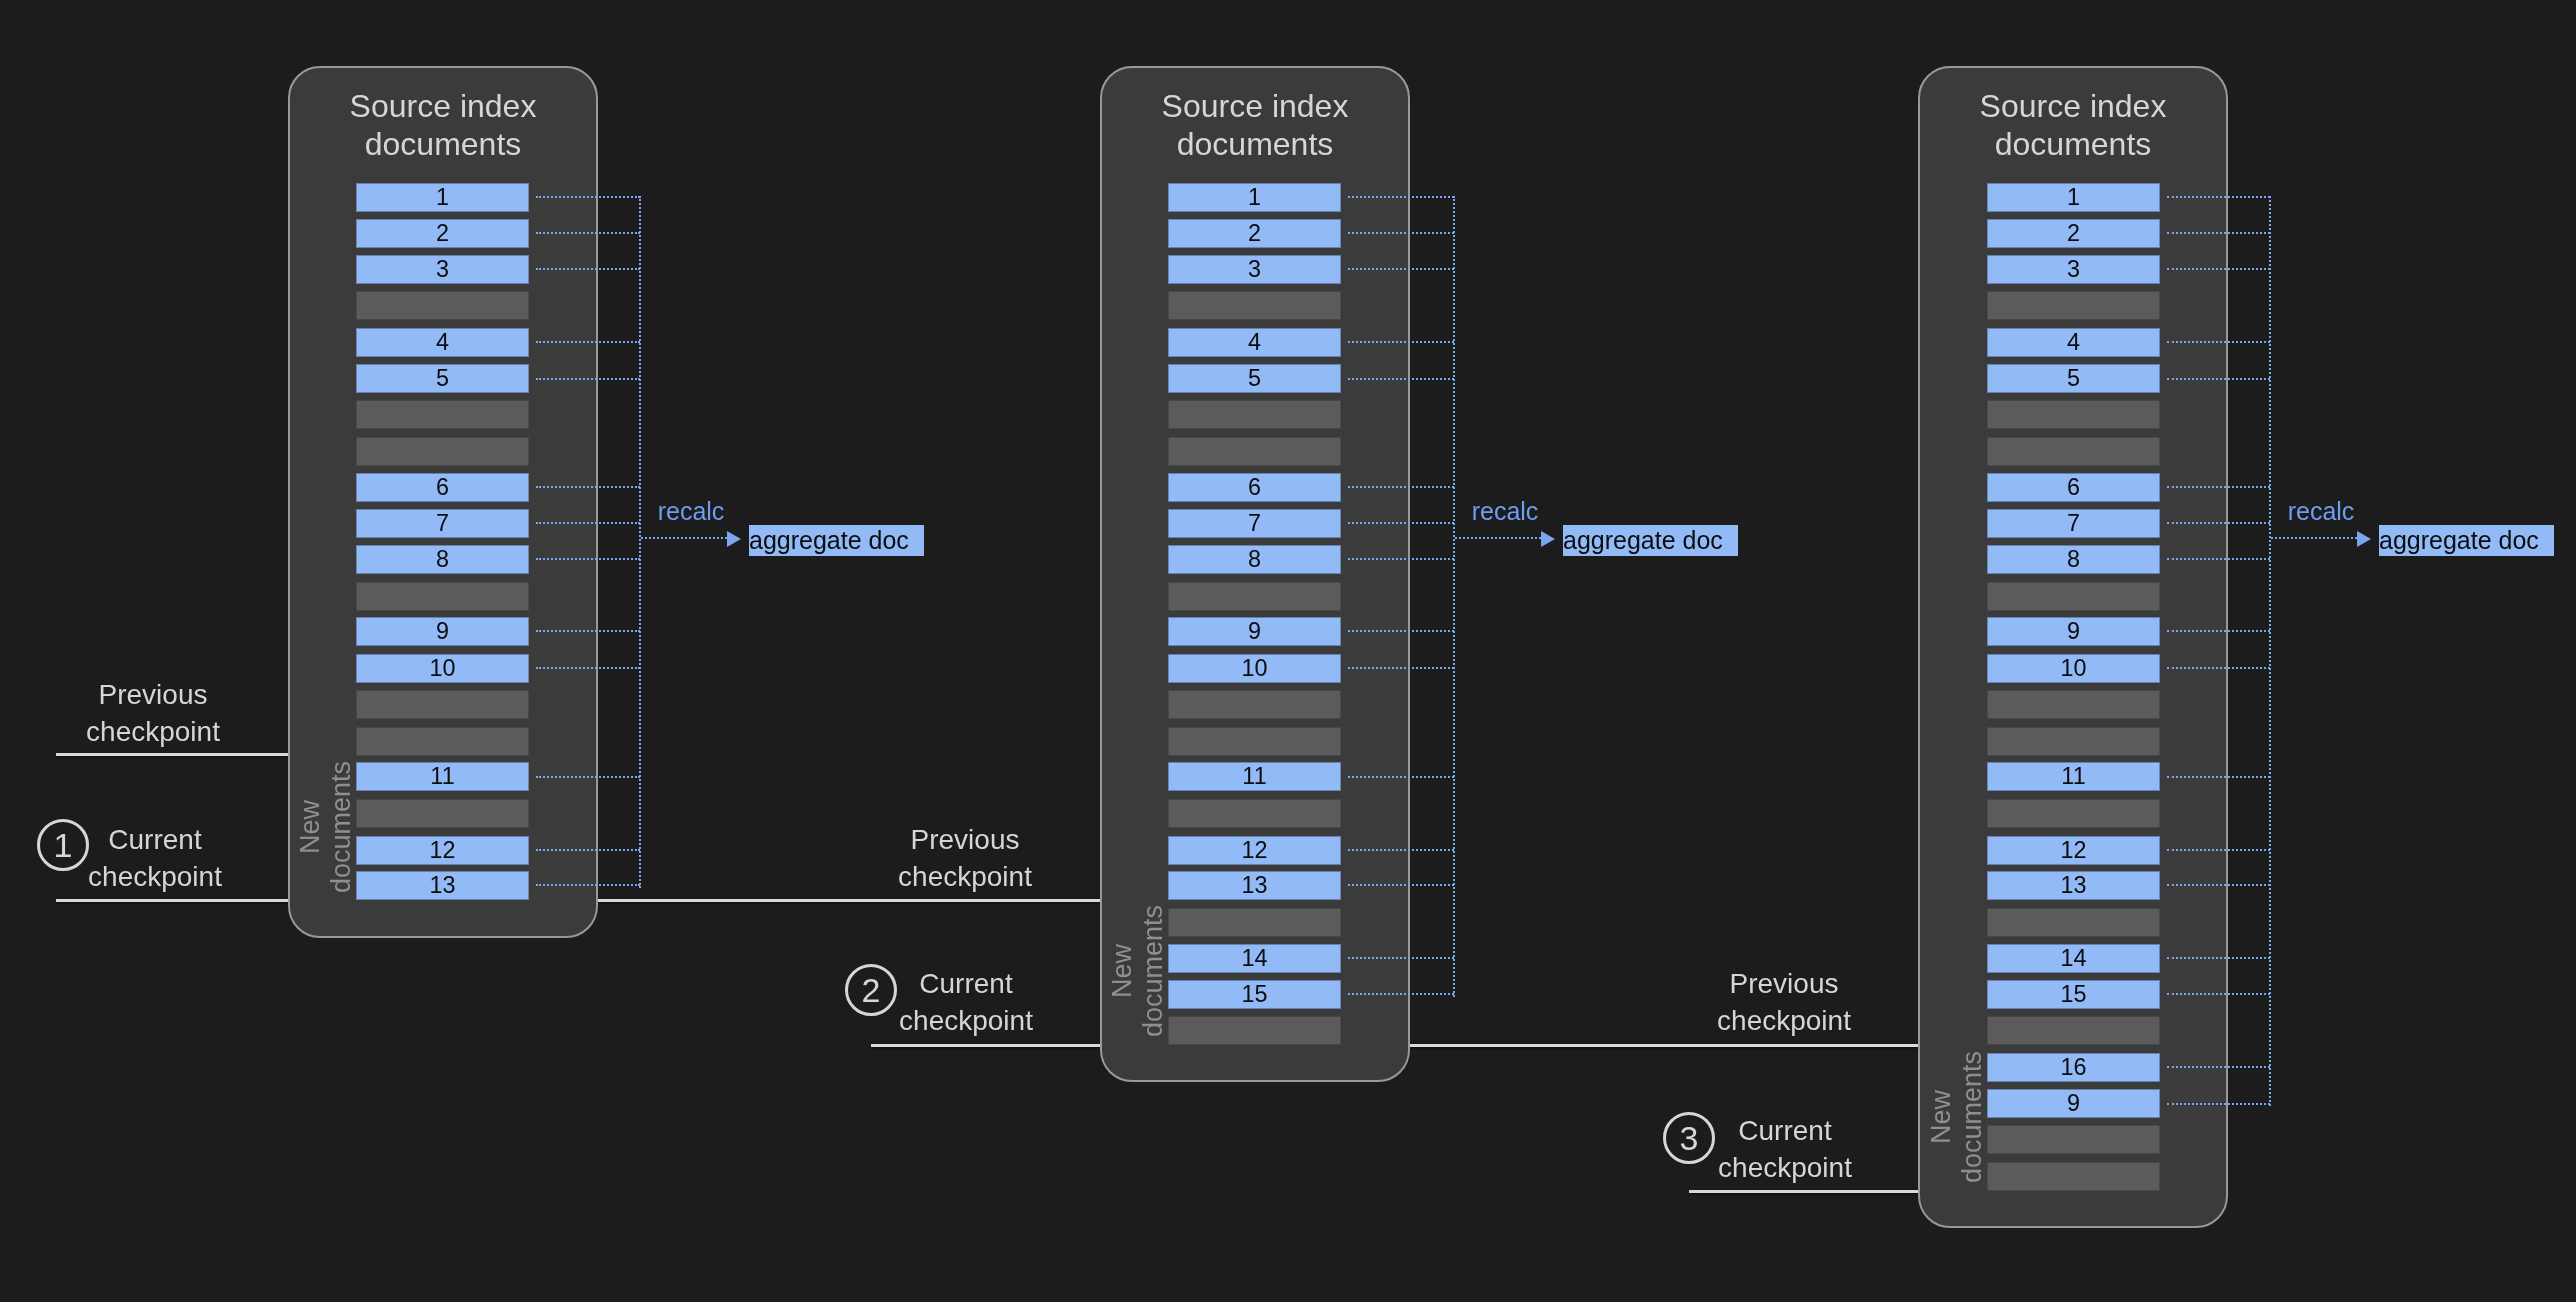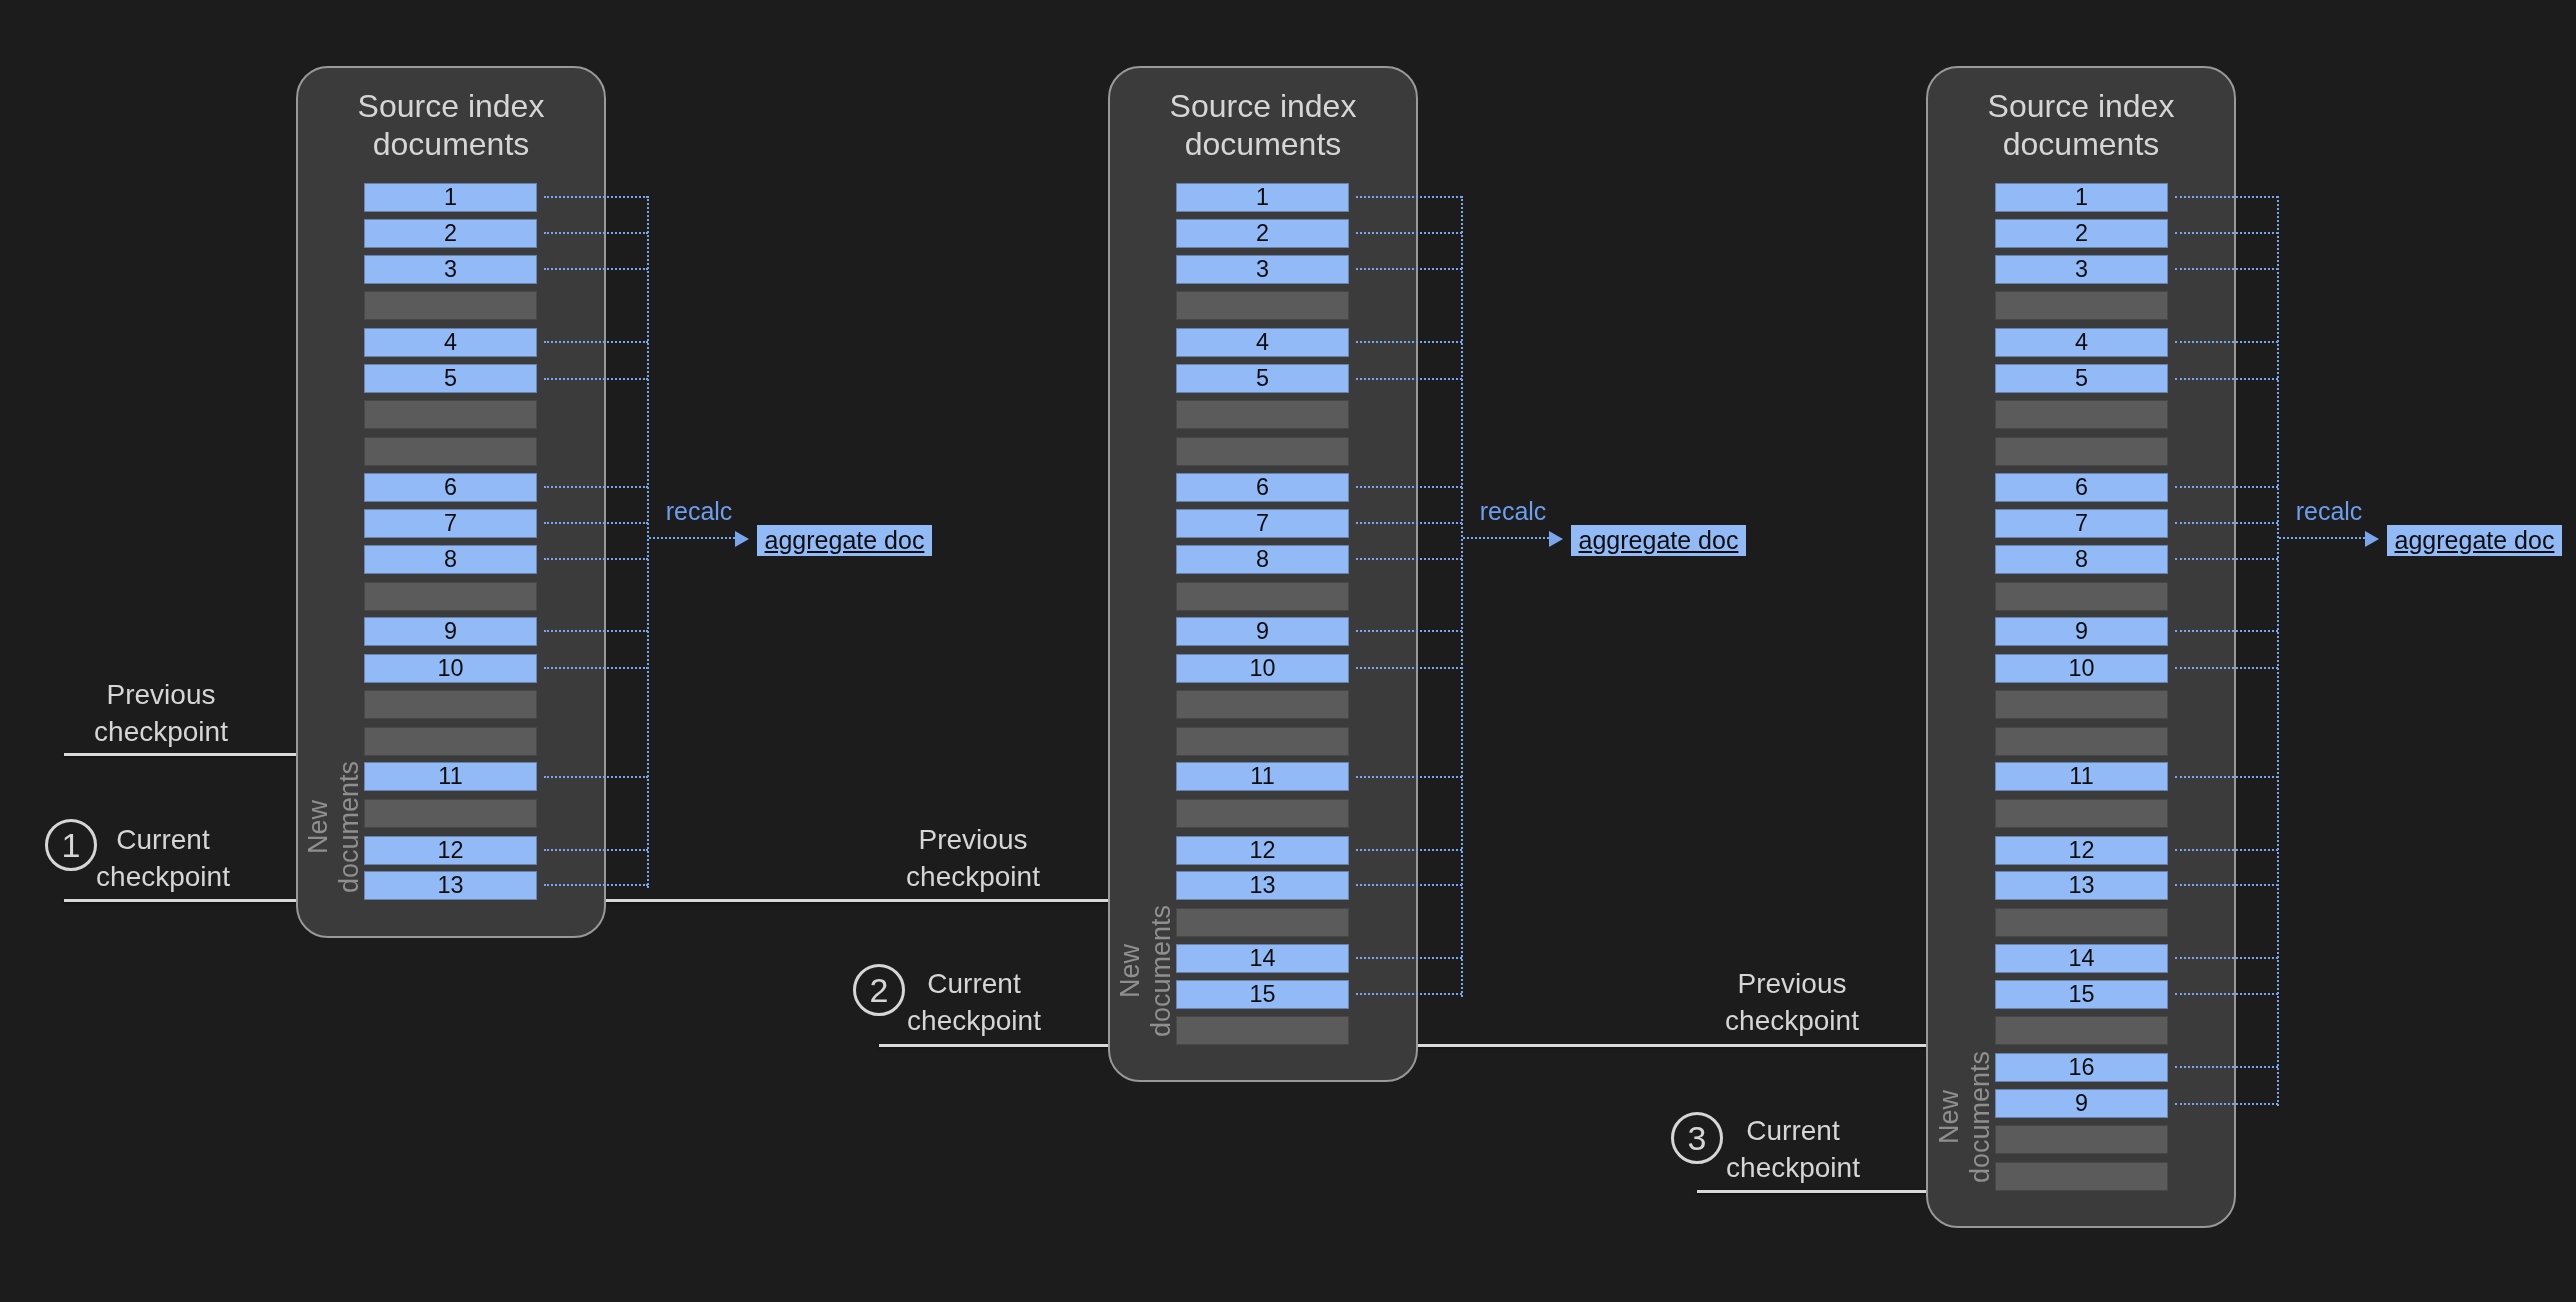--- a/index.html
+++ b/index.html
@@ -3,21 +3,21 @@
 <meta charset="utf-8">
 <style>
   :root{
     --bg:#1c1c1c; --panel-fill:#3b3b3b; --panel-border:#999999;
     --blue:#92baf7; --gray:#5b5b5b; --dot:#7aa6ee; --ckline:#d9d9d9;
     --label:#d6d6d6; --muted:#8f8f8f; --recalc:#6d9eef; --numtext:#0d0d0d;
   }
   html,body{margin:0;padding:0;background:var(--bg);}
   body{width:2576px;height:1302px;position:relative;overflow:hidden;
        font-family:"Liberation Sans", sans-serif;}
-  .stage{position:absolute;left:8px;top:0;width:2381px;height:1302px;}
+  .stage{position:absolute;left:0;top:0;width:2381px;height:1302px;}
   .panel{position:absolute;background:var(--panel-fill);
          border:2.8px solid var(--panel-border);border-radius:32px;box-sizing:border-box;}
   .panel-title{position:absolute;top:19px;left:0;right:0;text-align:center;
          font-size:32px;line-height:38px;color:var(--label);}
   .docrow{position:absolute;width:173px;height:29px;text-align:center;
          font-size:23.4px;line-height:29px;color:var(--numtext);}
   .docrow.blue{background:var(--blue);box-shadow:inset 0 0 0 0.9px rgba(0,0,0,.30);}
   .docrow.gray{background:var(--gray);box-shadow:inset 0 0 0 0.9px rgba(0,0,0,.22);}
   .connector{position:absolute;height:0;border-top:2.8px dotted var(--dot);}
   .vline{position:absolute;width:0;border-left:2.8px dotted var(--dot);}
@@ -31,21 +31,21 @@
          transform:translate(-50%,-50%);}
   .newdocs{position:absolute;transform:translate(-50%,-50%) rotate(-90deg);
          color:var(--muted);font-size:27px;line-height:31px;text-align:center;
          white-space:nowrap;}
   .recalc-label{position:absolute;transform:translateX(-50%);
          font-size:25px;color:var(--recalc);}
   .arrow-line{position:absolute;height:0;border-top:2.8px dotted var(--dot);}
   .arrow-head{position:absolute;width:0;height:0;border-left:14px solid var(--dot);
          border-top:8.4px solid transparent;border-bottom:8.4px solid transparent;}
   .aggregate{position:absolute;width:175px;height:31px;background:var(--blue);
-         color:var(--numtext);font-size:25px;line-height:31px;text-align:center;text-decoration:underline;}
+         color:var(--numtext);font-size:25px;line-height:31px;text-align:left;}
 </style>
 </head>
 <body>
 
 <div class="stage">
 
   <div class="ckline" id="line0" style="left: 56px; top: 753px; width: 527px;"></div>
   <div class="ckline" id="line1" style="left: 56px; top: 899px; width: 1345px;"></div>
   <div class="ckline" id="line2" style="left: 871px; top: 1044px; width: 1345px;"></div>
   <div class="ckline" id="line3" style="left: 1689px; top: 1190px; width: 527px;"></div>

